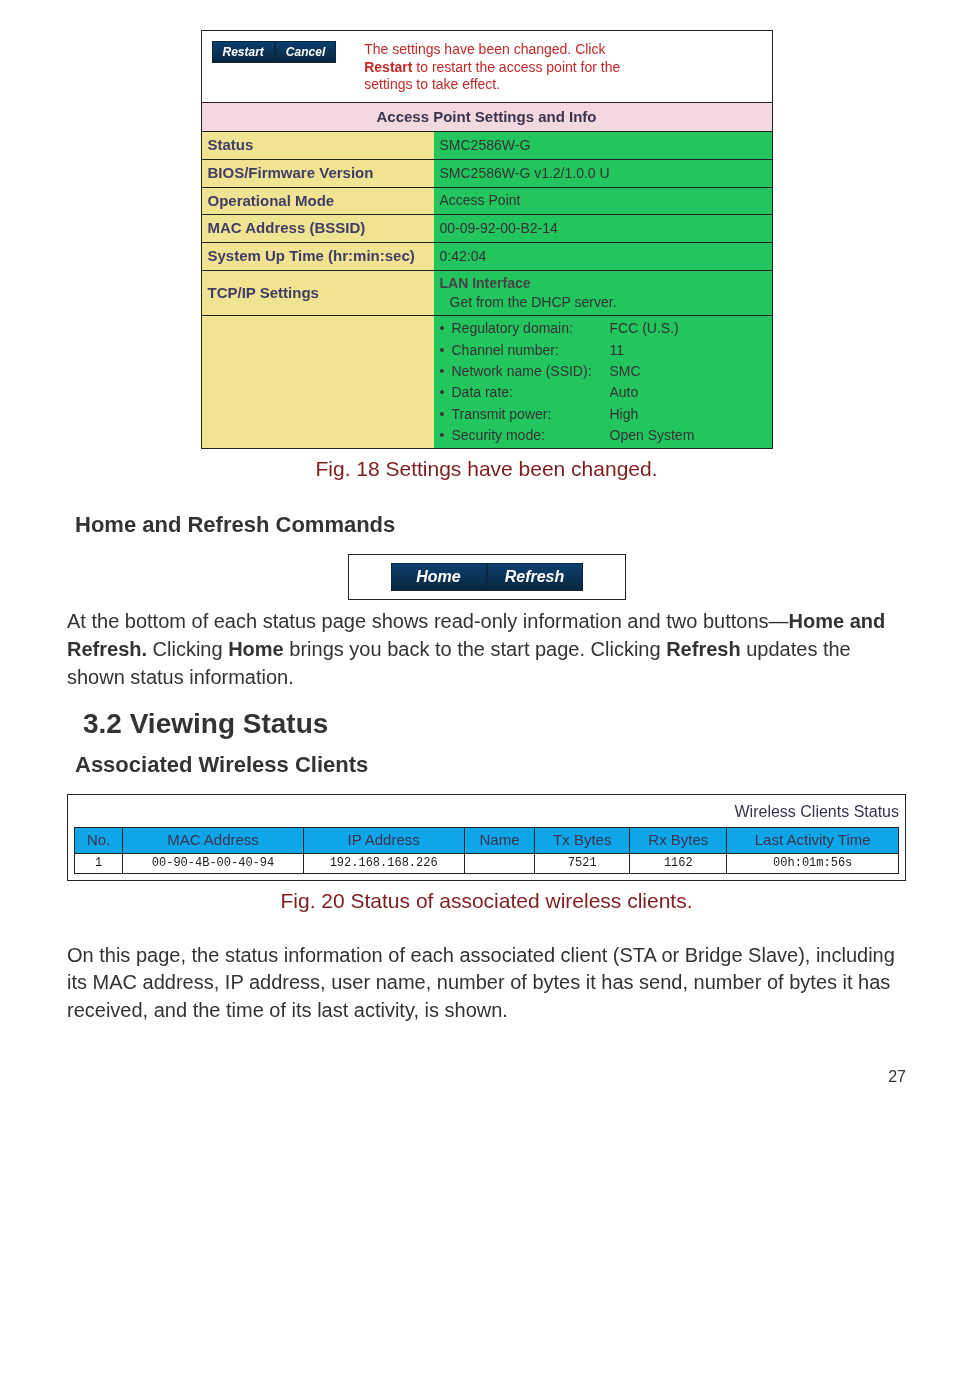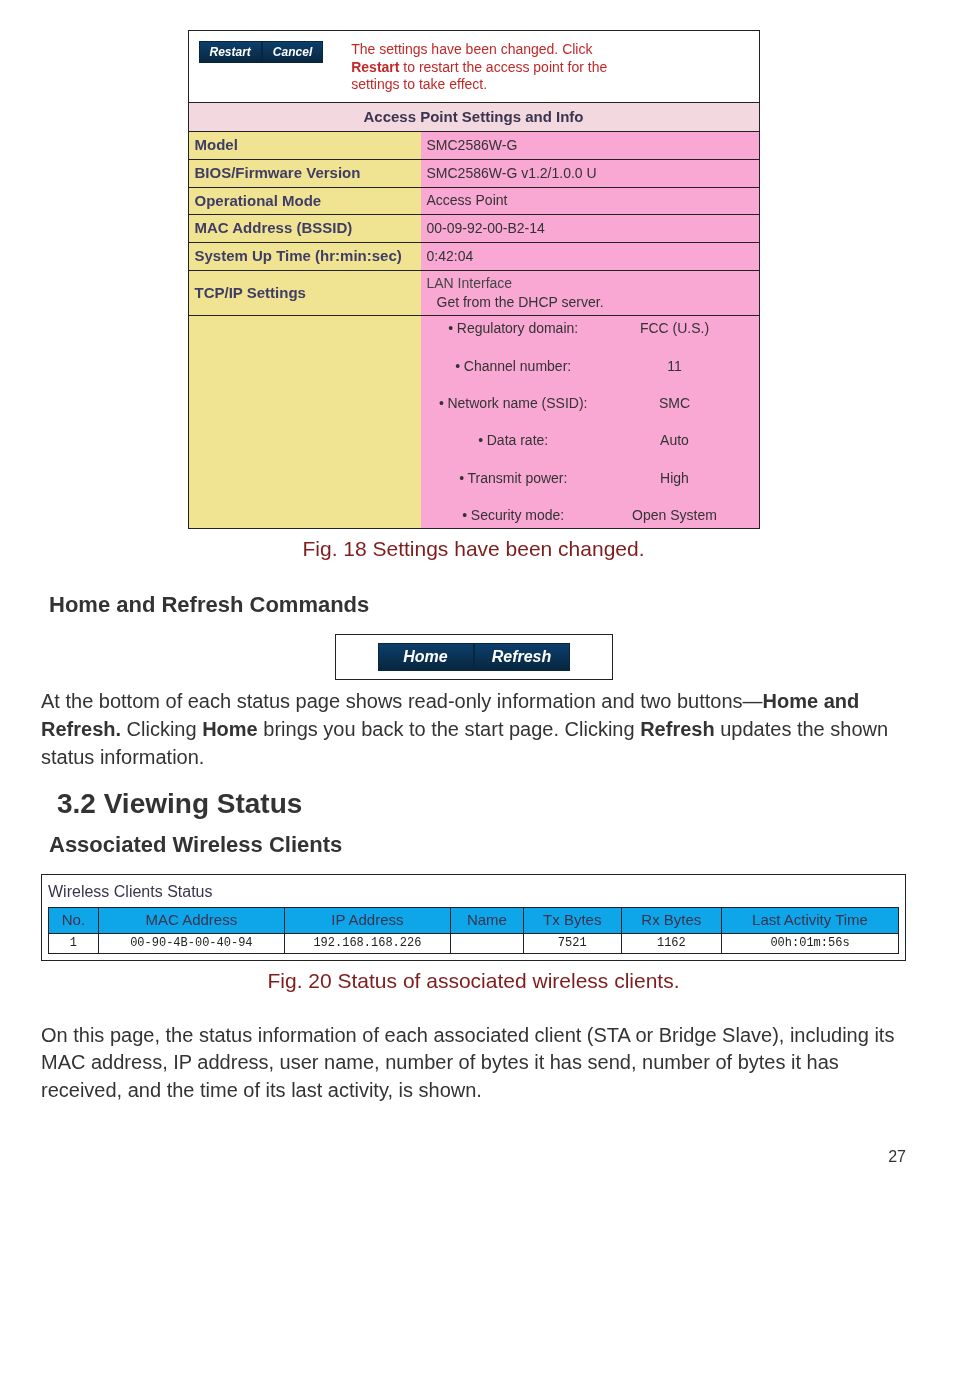--- a/index.html
+++ b/index.html
@@ -5,21 +5,21 @@
   html, body {
     margin: 0;
     padding: 0;
     background: #fff;
     font-family: Verdana, Geneva, sans-serif;
     color: #333;
   }
   .page {
     width: 954px;
     margin: 0 auto;
-    padding: 30px 48px 40px 41px;
+    padding: 30px 48px 40px 67px;
     box-sizing: border-box;
     font-size: 20px;
     line-height: 1.38;
   }
 
   
   .fig18-box {
     width: 570px;
     margin: 0 auto 6px auto;
     border: 1px solid #222;
@@ -82,33 +82,32 @@
     text-align: left;
   }
   .settings-tbl tr.last td, .settings-tbl tr.last th.row-h { border-bottom: none; }
   .settings-tbl th.row-h {
     background: #f0e492;
     color: #3f3d66;
     font-weight: bold;
     width: 220px;
     font-size: 15px;
   }
-  .settings-tbl td { background:#f9a8d4; color:#333; }
+  .settings-tbl td { background:#22c55e; color:#333; }
   .tcp-sub { padding-left: 10px; }
-  .lan-ttl { font-weight: normal; color:#444;margin-top:45px; }
+  .lan-ttl { font-weight: bold; color:#444;margin-top:45px; }
 
   
   .spec-row td { border-top: 1px solid #222; }
   .spec-list {
     display: grid;
     grid-template-columns: 170px 1fr;
-    row-gap: 18px;
+    row-gap: 2px;
     font-size: 14px;
     color: #333;
-    text-align: center;
   }
   .spec-list .lbl::before {
     content: "•";
     display: inline-block;
     width: 12px;
   }
 
   .fig-caption {
     text-align: center;
     font-size: 21px;
@@ -150,21 +149,21 @@
   p.body-p { margin: 0 0 4px 0; }
   p.body-p b { font-weight: bold; }
 
   
   .fig20-outer {
     border:1px solid #222;
     padding: 6px;
     margin: 10px 0 4px 0;
   }
   .clients-ttl {
-    text-align:left;
+    text-align:right;
     font-size:16px;
     color:#3a344f;
     padding: 0 0 4px 0;
   }
   .clients-tbl {
     width:100%;
     border-collapse: collapse;
     font-size: 14px;
   }
   .clients-tbl th {
@@ -207,21 +206,21 @@
       </div>
     </div>
 
     <table class="settings-tbl">
       <tbody>
           <tr>
             <th colspan="2">Access Point Settings and Info</th>
           </tr>
 
       <tr>
-        <th class="row-h">Model</th>
+        <th class="row-h">Status</th>
         <td>SMC2586W-G</td>
       </tr>
       <tr>
         <th class="row-h">BIOS/Firmware Version</th>
         <td>SMC2586W-G v1.2/1.0.0 U</td>
       </tr>
       <tr>
         <th class="row-h">Operational Mode</th>
         <td>Access Point</td>
       </tr>

